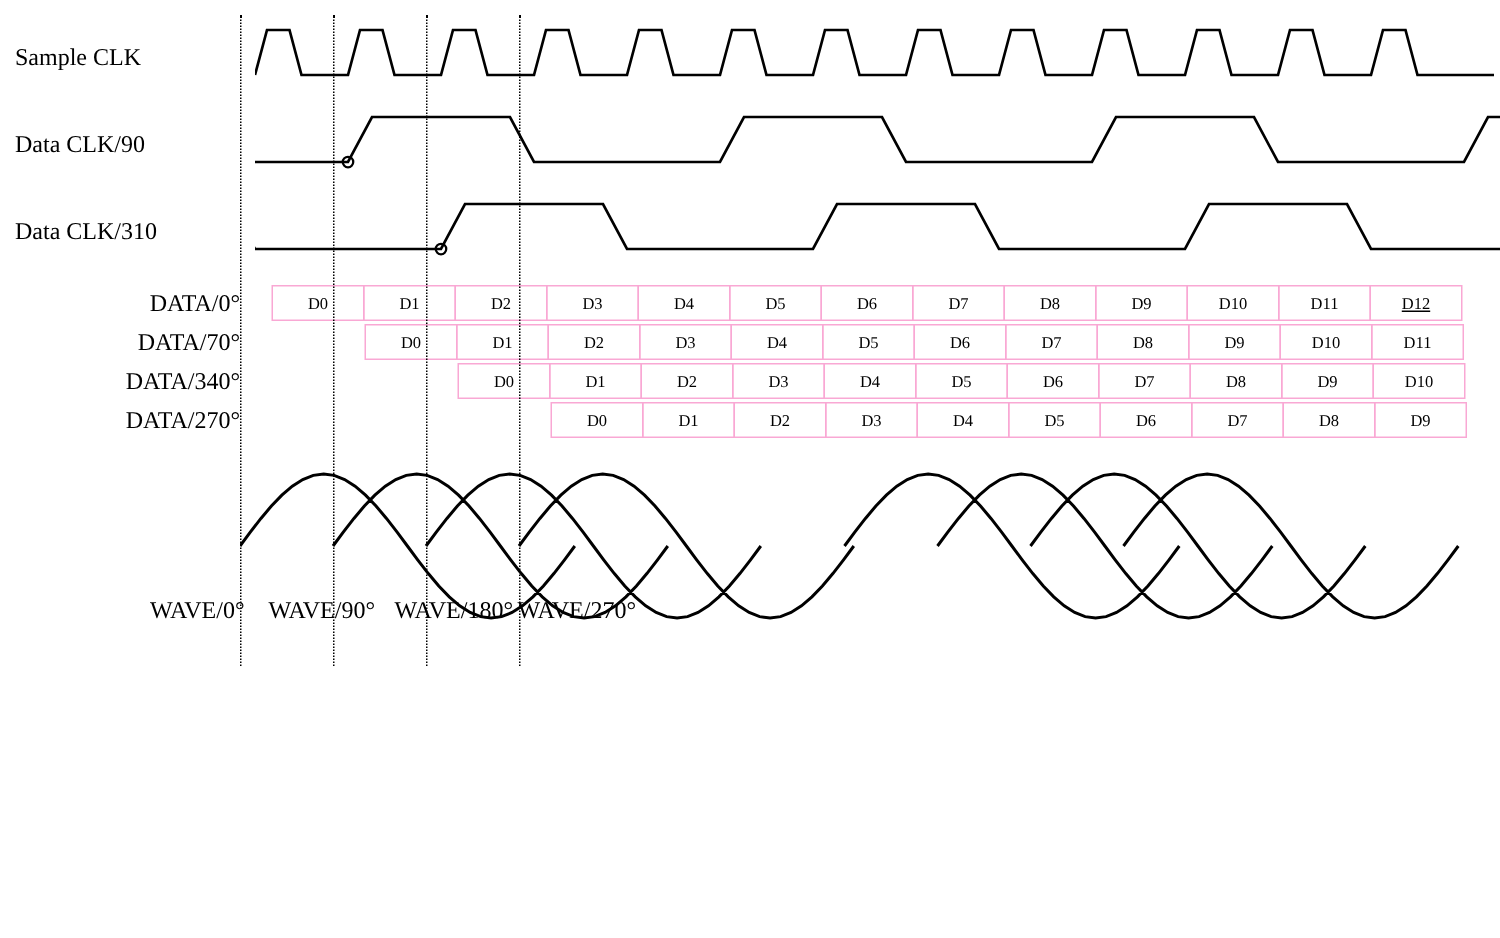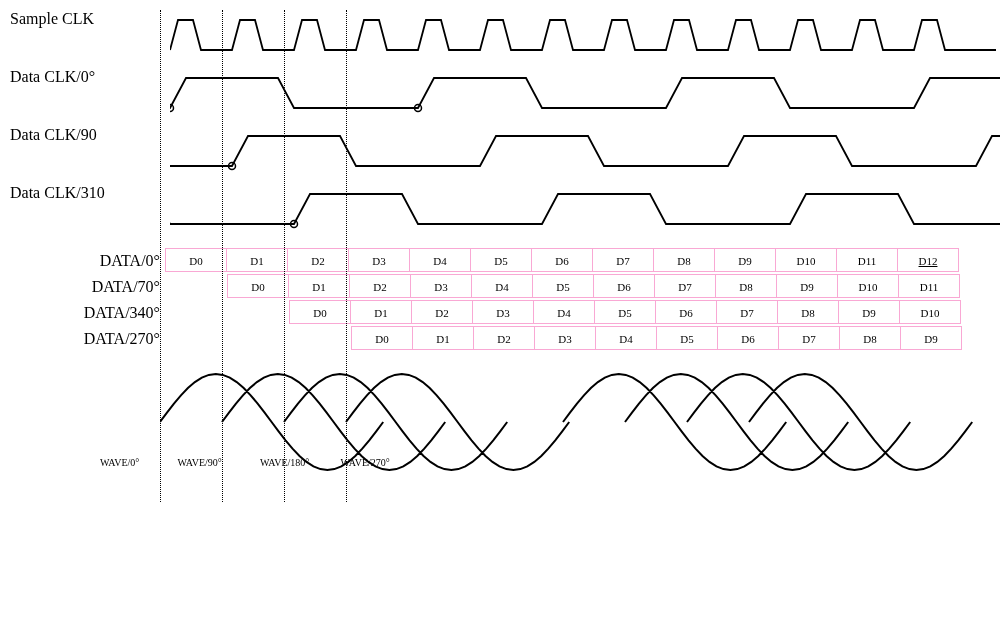--- a/index.html
+++ b/index.html
@@ -7,21 +7,21 @@
     padding: 10px;
     font-family: "Times New Roman", serif;
     font-size: 14px;
     background: #fff;
     width: 1000px;
     box-sizing: border-box;
   }
   .diagram { position: relative; }
   .signal-row {
     display: flex;
-    align-items: flex-start;
+    align-items: center;
     height: 58px;
     position: relative;
   }
   .signal-label {
     width: 150px;
     text-align: left;
     padding-right: 10px;
     font-size: 16px;
     flex-shrink: 0;
   }
@@ -30,21 +30,21 @@
     height: 100%;
     position: relative;
   }
   .data-row {
     display: flex;
     align-items: center;
     height: 26px;
   }
   .data-label {
     width: 150px;
-    padding-right: 6px;
+    padding-right: 22px;
     font-size: 16px;
     text-align: right;
     flex-shrink: 0;
   }
   .data-cells {
     flex: 1;
     display: flex;
     height: 100%;
   }
   .data-offset { flex-shrink: 0; }
@@ -61,21 +61,21 @@
     display: flex;
     height: 140px;
     position: relative;
   }
   .wave-area {
     flex: 1;
     position: relative;
   }
   .wave-labels {
     position: absolute;
-    font-size: 10px;
+    font-size: 16px;
   }
   .vlines {
     position: absolute;
     top: 0;
     left: 150px;
     right: 0;
     bottom: 0;
     pointer-events: none;
     z-index: 3;
   }
@@ -102,30 +102,20 @@
 
   <div class="signal-row">
     <div class="signal-label">Sample CLK</div>
     <div class="signal-wave">
       <svg width="830" height="58" viewBox="0 0 830 58">
         <path id="sclk" d="M 0 40 L 8 10 L 23 10 L 31 40 L 62 40 L 70 10 L 85 10 L 93 40 L 124 40 L 132 10 L 147 10 L 155 40 L 186 40 L 194 10 L 209 10 L 217 40 L 248 40 L 256 10 L 271 10 L 279 40 L 310 40 L 318 10 L 333 10 L 341 40 L 372 40 L 380 10 L 395 10 L 403 40 L 434 40 L 442 10 L 457 10 L 465 40 L 496 40 L 504 10 L 519 10 L 527 40 L 558 40 L 566 10 L 581 10 L 589 40 L 620 40 L 628 10 L 643 10 L 651 40 L 682 40 L 690 10 L 705 10 L 713 40 L 744 40 L 752 10 L 767 10 L 775 40 L 806 40 L 826 40" stroke="#000" stroke-width="1.8" fill="none"></path>
       </svg>
     </div>
   </div>
 
-  <div class="signal-row">
-    <div class="signal-label">Data CLK/0°</div>
-    <div class="signal-wave">
-      <svg width="830" height="58" viewBox="0 0 830 58">
-        <path id="dclk0" d="M -268 40 L -248 40 L -232 10 L -140 10 L -124 40 L 0 40 L 0 40 L 16 10 L 108 10 L 124 40 L 248 40 L 248 40 L 264 10 L 356 10 L 372 40 L 496 40 L 496 40 L 512 10 L 604 10 L 620 40 L 744 40 L 744 40 L 760 10 L 852 10 L 868 40 L 992 40 L 992 40 L 1008 10 L 1100 10 L 1116 40 L 1240 40" stroke="#000" stroke-width="1.8" fill="none"></path>
-        <circle cx="0" cy="40" r="3.5" stroke="#000" stroke-width="1.5" fill="none"></circle>
-        <circle cx="248" cy="40" r="3.5" stroke="#000" stroke-width="1.5" fill="none"></circle>
-      </svg>
-    </div>
-  </div>
 
   <div class="signal-row">
     <div class="signal-label">Data CLK/90</div>
     <div class="signal-wave">
       <svg width="830" height="58" viewBox="0 0 830 58">
         <path id="dclk90" d="M -206 40 L -186 40 L -170 10 L -78 10 L -62 40 L 62 40 L 62 40 L 78 10 L 170 10 L 186 40 L 310 40 L 310 40 L 326 10 L 418 10 L 434 40 L 558 40 L 558 40 L 574 10 L 666 10 L 682 40 L 806 40 L 806 40 L 822 10 L 914 10 L 930 40 L 1054 40 L 1054 40 L 1070 10 L 1162 10 L 1178 40 L 1302 40" stroke="#000" stroke-width="1.8" fill="none"></path>
         <circle cx="62" cy="40" r="3.5" stroke="#000" stroke-width="1.5" fill="none"></circle>
       </svg>
     </div>
   </div>

